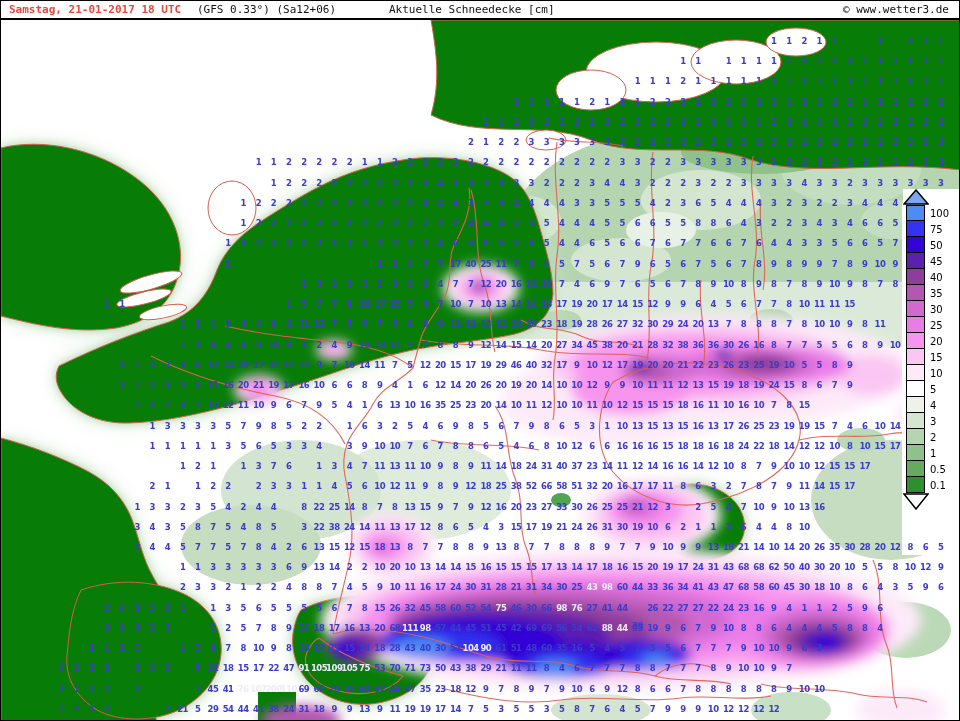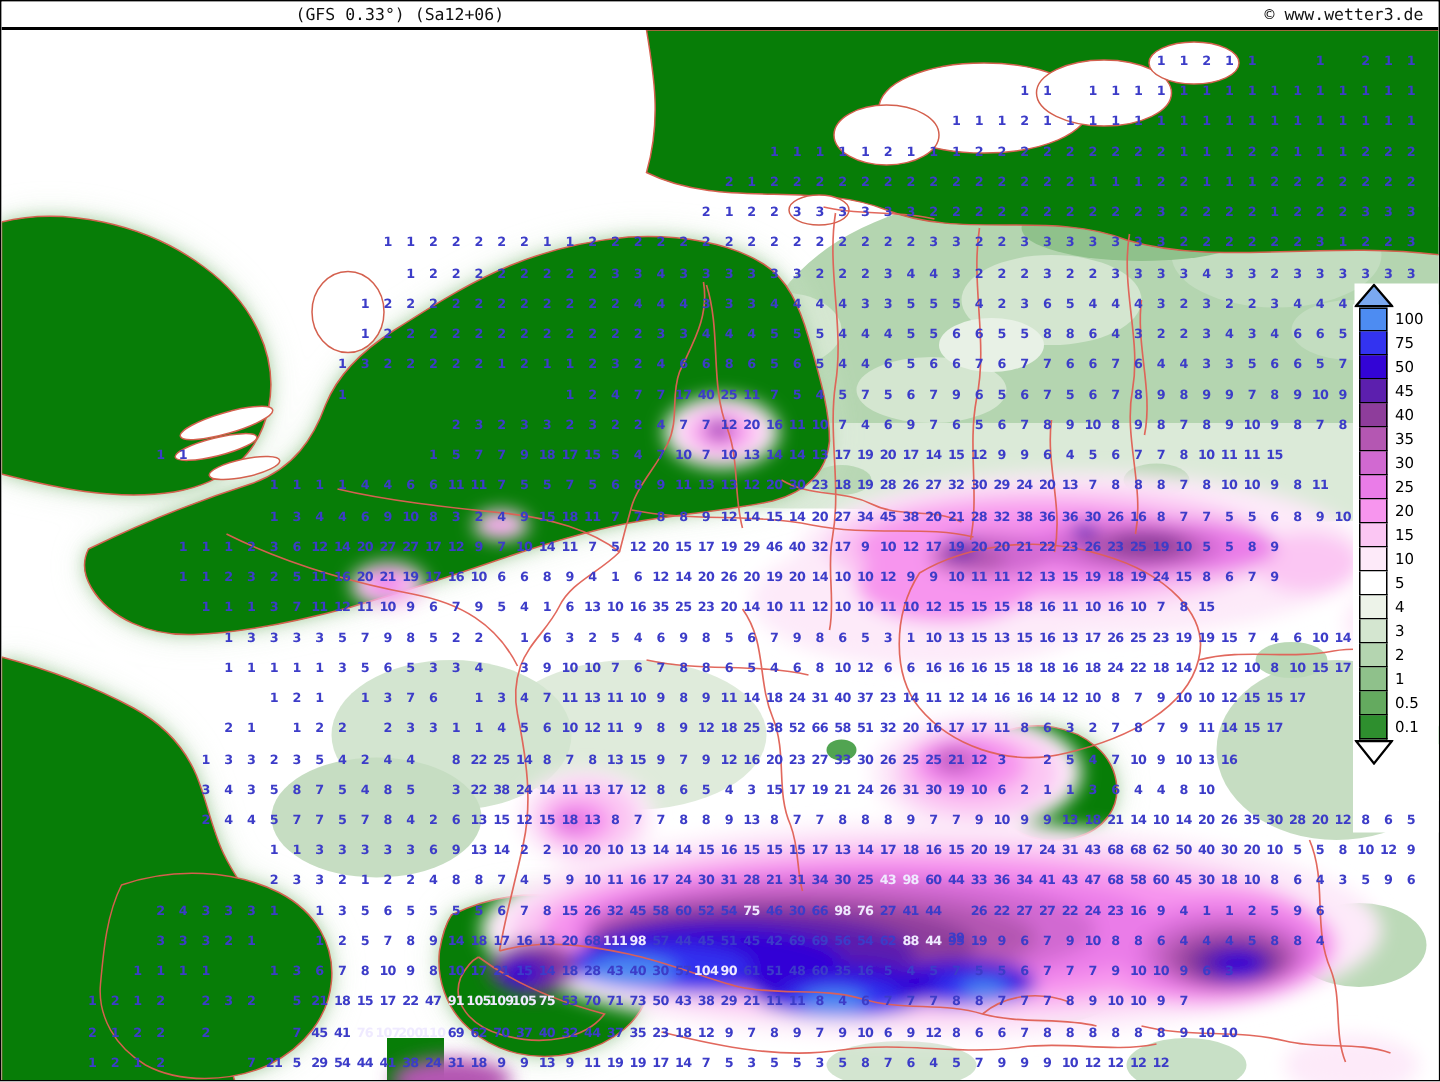--- a/index.html
+++ b/index.html
@@ -27,21 +27,23 @@
   .legend-box{width:19px;height:16px;border:1.5px solid #000;border-top:none;box-sizing:border-box;margin-left:3px;}
   .legend-row:first-child .legend-box{border-top:1.5px solid #000;}
   .legend-label{margin-left:5px;font:10px "DejaVu Sans",sans-serif;color:#000;}
 </style>
 </head>
 <body>
 
 <div id="page">
 
   <div id="header">
+    <span class="dt">Samstag, 21-01-2017  18 UTC</span>
     <span class="model">(GFS 0.33°) (Sa12+06)</span>
+    <span class="ttl">Aktuelle Schneedecke [cm]</span>
     <span class="cpy">© www.wetter3.de</span>
   </div>
 
   <div id="mapwrap">
     <svg id="mapsvg" width="960" height="702" viewBox="0 0 960 702">
       <defs>
         <filter id="blurBig" x="-30%" y="-30%" width="160%" height="160%">
             <feGaussianBlur stdDeviation="11"></feGaussianBlur>
           </filter>
         <filter id="blurMid" x="-30%" y="-30%" width="160%" height="160%">

